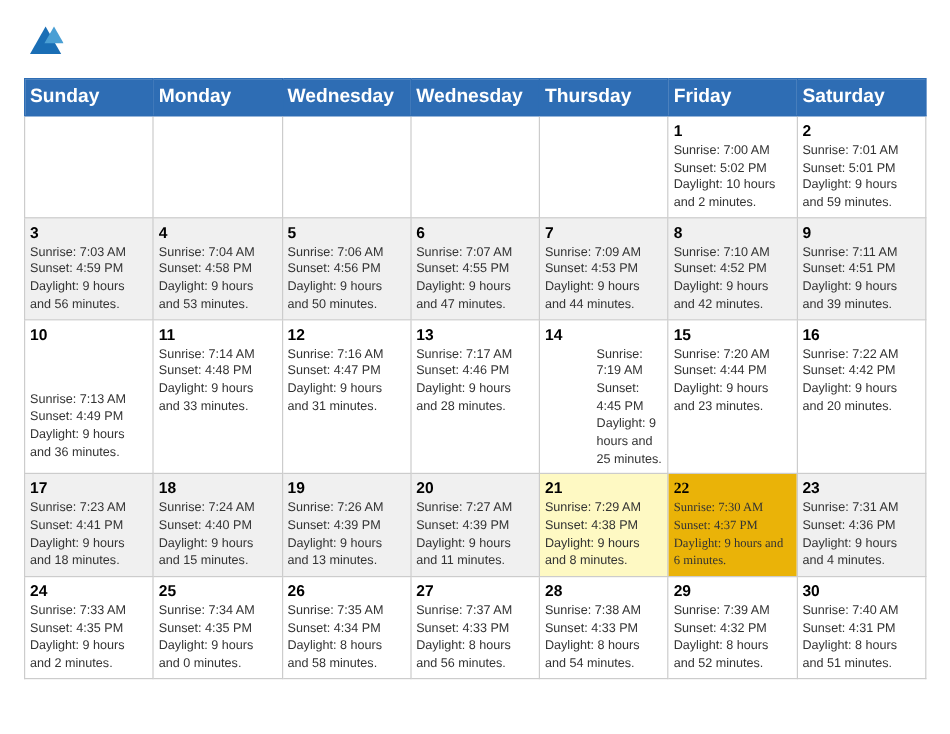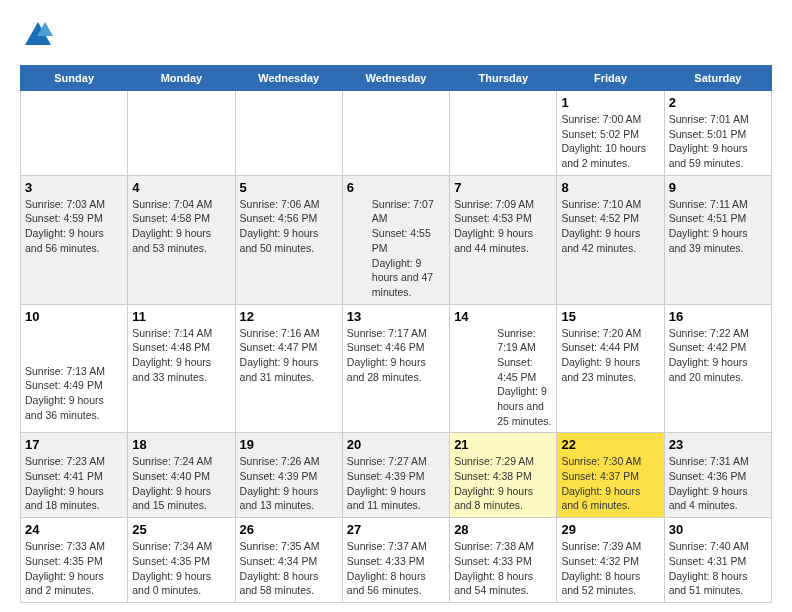--- a/index.html
+++ b/index.html
@@ -50,22 +50,22 @@
     }
     .calendar {
       width: 100%;
       border-collapse: collapse;
       font-size: 11px;
     }
     .calendar th {
       background-color: #2e6db4;
       color: #fff;
       padding: 6px 4px;
-      text-align: center;
-      font-size: 11px;
+      text-align: left;
+      font-size: 16px;
       border: 1px solid #2e6db4;
     }
     .calendar td {
       border: 1px solid #ccc;
       padding: 4px;
       vertical-align: top;
       height: 80px;
       width: 107px;
       background: #fff;
     }
@@ -155,21 +155,21 @@
 Daylight: 9 hours and 53 minutes.</div>
         </td>
         <td style="background: rgb(240, 240, 240);">
           <span class="day-number">5</span>
           <div class="day-info" style="white-space: pre-line;">Sunrise: 7:06 AM
 Sunset: 4:56 PM
 Daylight: 9 hours and 50 minutes.</div>
         </td>
         <td style="background: rgb(240, 240, 240);">
           <span class="day-number">6</span>
-          <div class="day-info" style="white-space: pre-line; margin-left: 25px;">Sunrise: 7:07 AM
+          <div class="day-info" style="white-space: pre-line;">Sunrise: 7:07 AM
 Sunset: 4:55 PM
 Daylight: 9 hours and 47 minutes.</div>
         </td>
         <td style="background: rgb(240, 240, 240);">
           <span class="day-number">7</span>
           <div class="day-info" style="white-space: pre-line;">Sunrise: 7:09 AM
 Sunset: 4:53 PM
 Daylight: 9 hours and 44 minutes.</div>
         </td>
         <td style="background: rgb(240, 240, 240);">
@@ -253,21 +253,21 @@
           <div class="day-info" style="white-space: pre-line;">Sunrise: 7:27 AM
 Sunset: 4:39 PM
 Daylight: 9 hours and 11 minutes.</div>
         </td>
         <td style="background: #fef9c3;">
           <span class="day-number">21</span>
           <div class="day-info" style="white-space: pre-line;">Sunrise: 7:29 AM
 Sunset: 4:38 PM
 Daylight: 9 hours and 8 minutes.</div>
         </td>
-        <td style="background: #fde047;">
+        <td style="background: #eab308; font-family: Liberation Serif, serif;">
           <span class="day-number">22</span>
           <div class="day-info" style="white-space: pre-line;">Sunrise: 7:30 AM
 Sunset: 4:37 PM
 Daylight: 9 hours and 6 minutes.</div>
         </td>
         <td style="background: rgb(240, 240, 240);">
           <span class="day-number">23</span>
           <div class="day-info" style="white-space: pre-line;">Sunrise: 7:31 AM
 Sunset: 4:36 PM
 Daylight: 9 hours and 4 minutes.</div>

